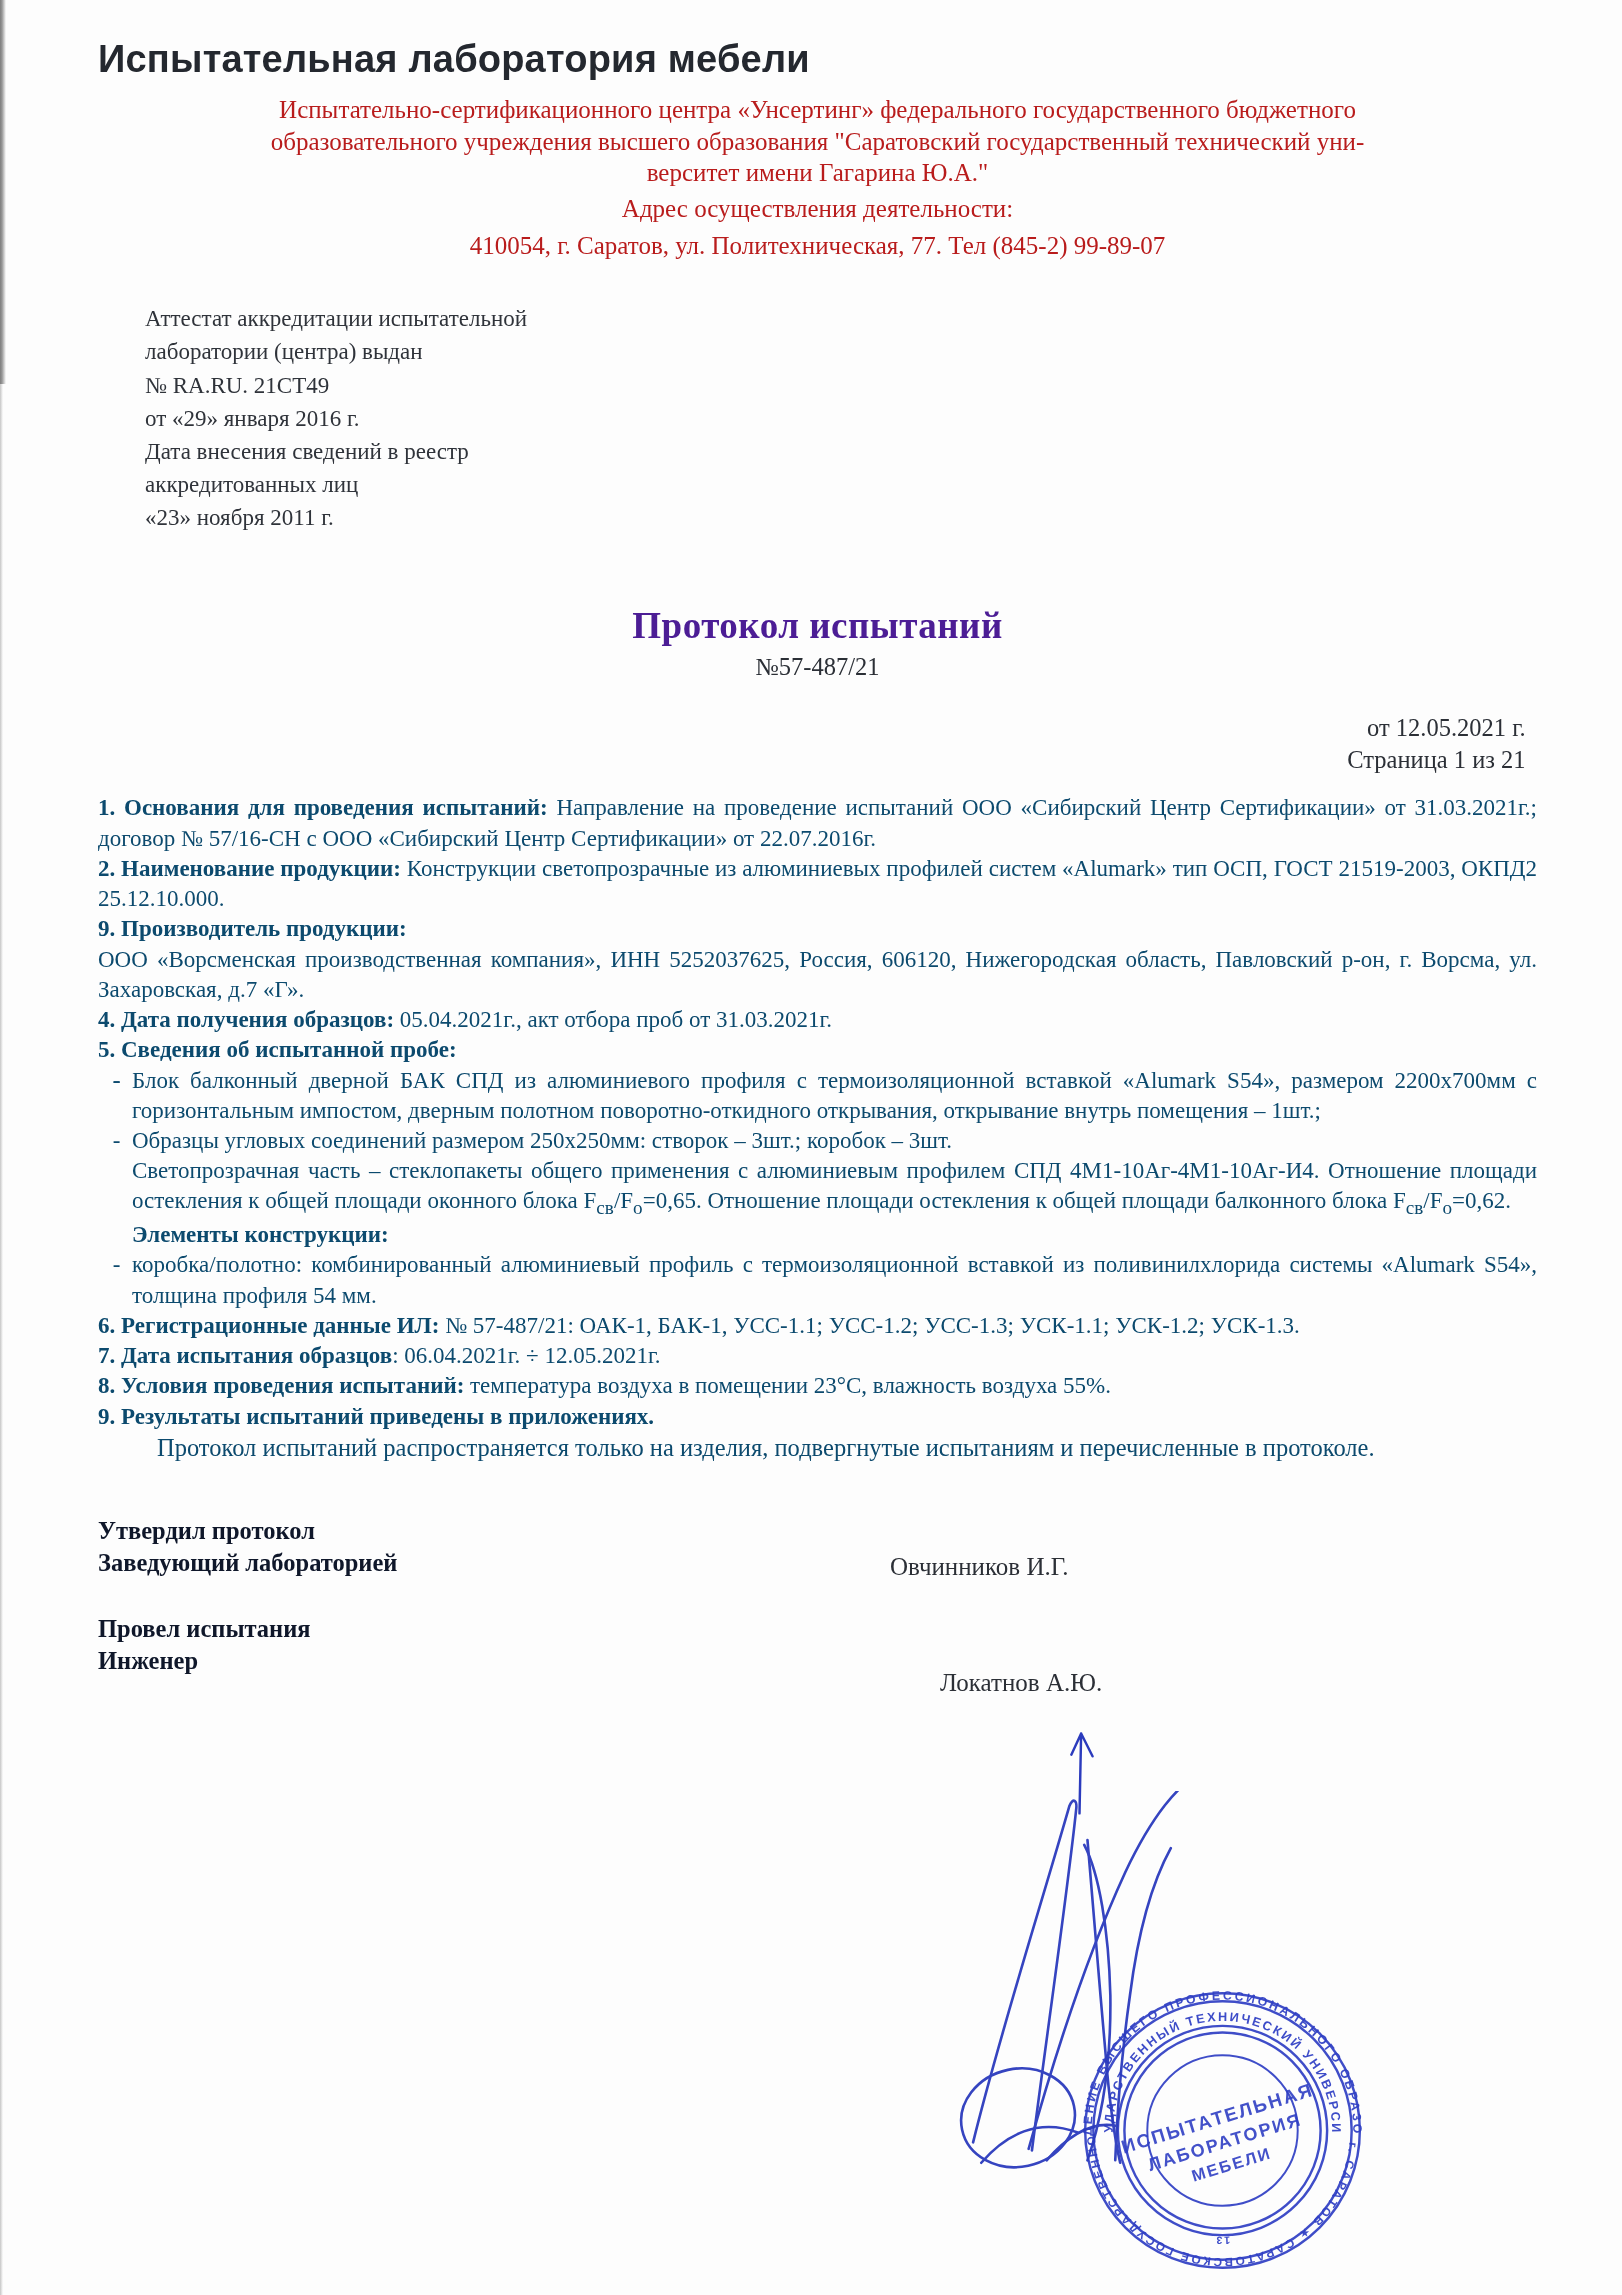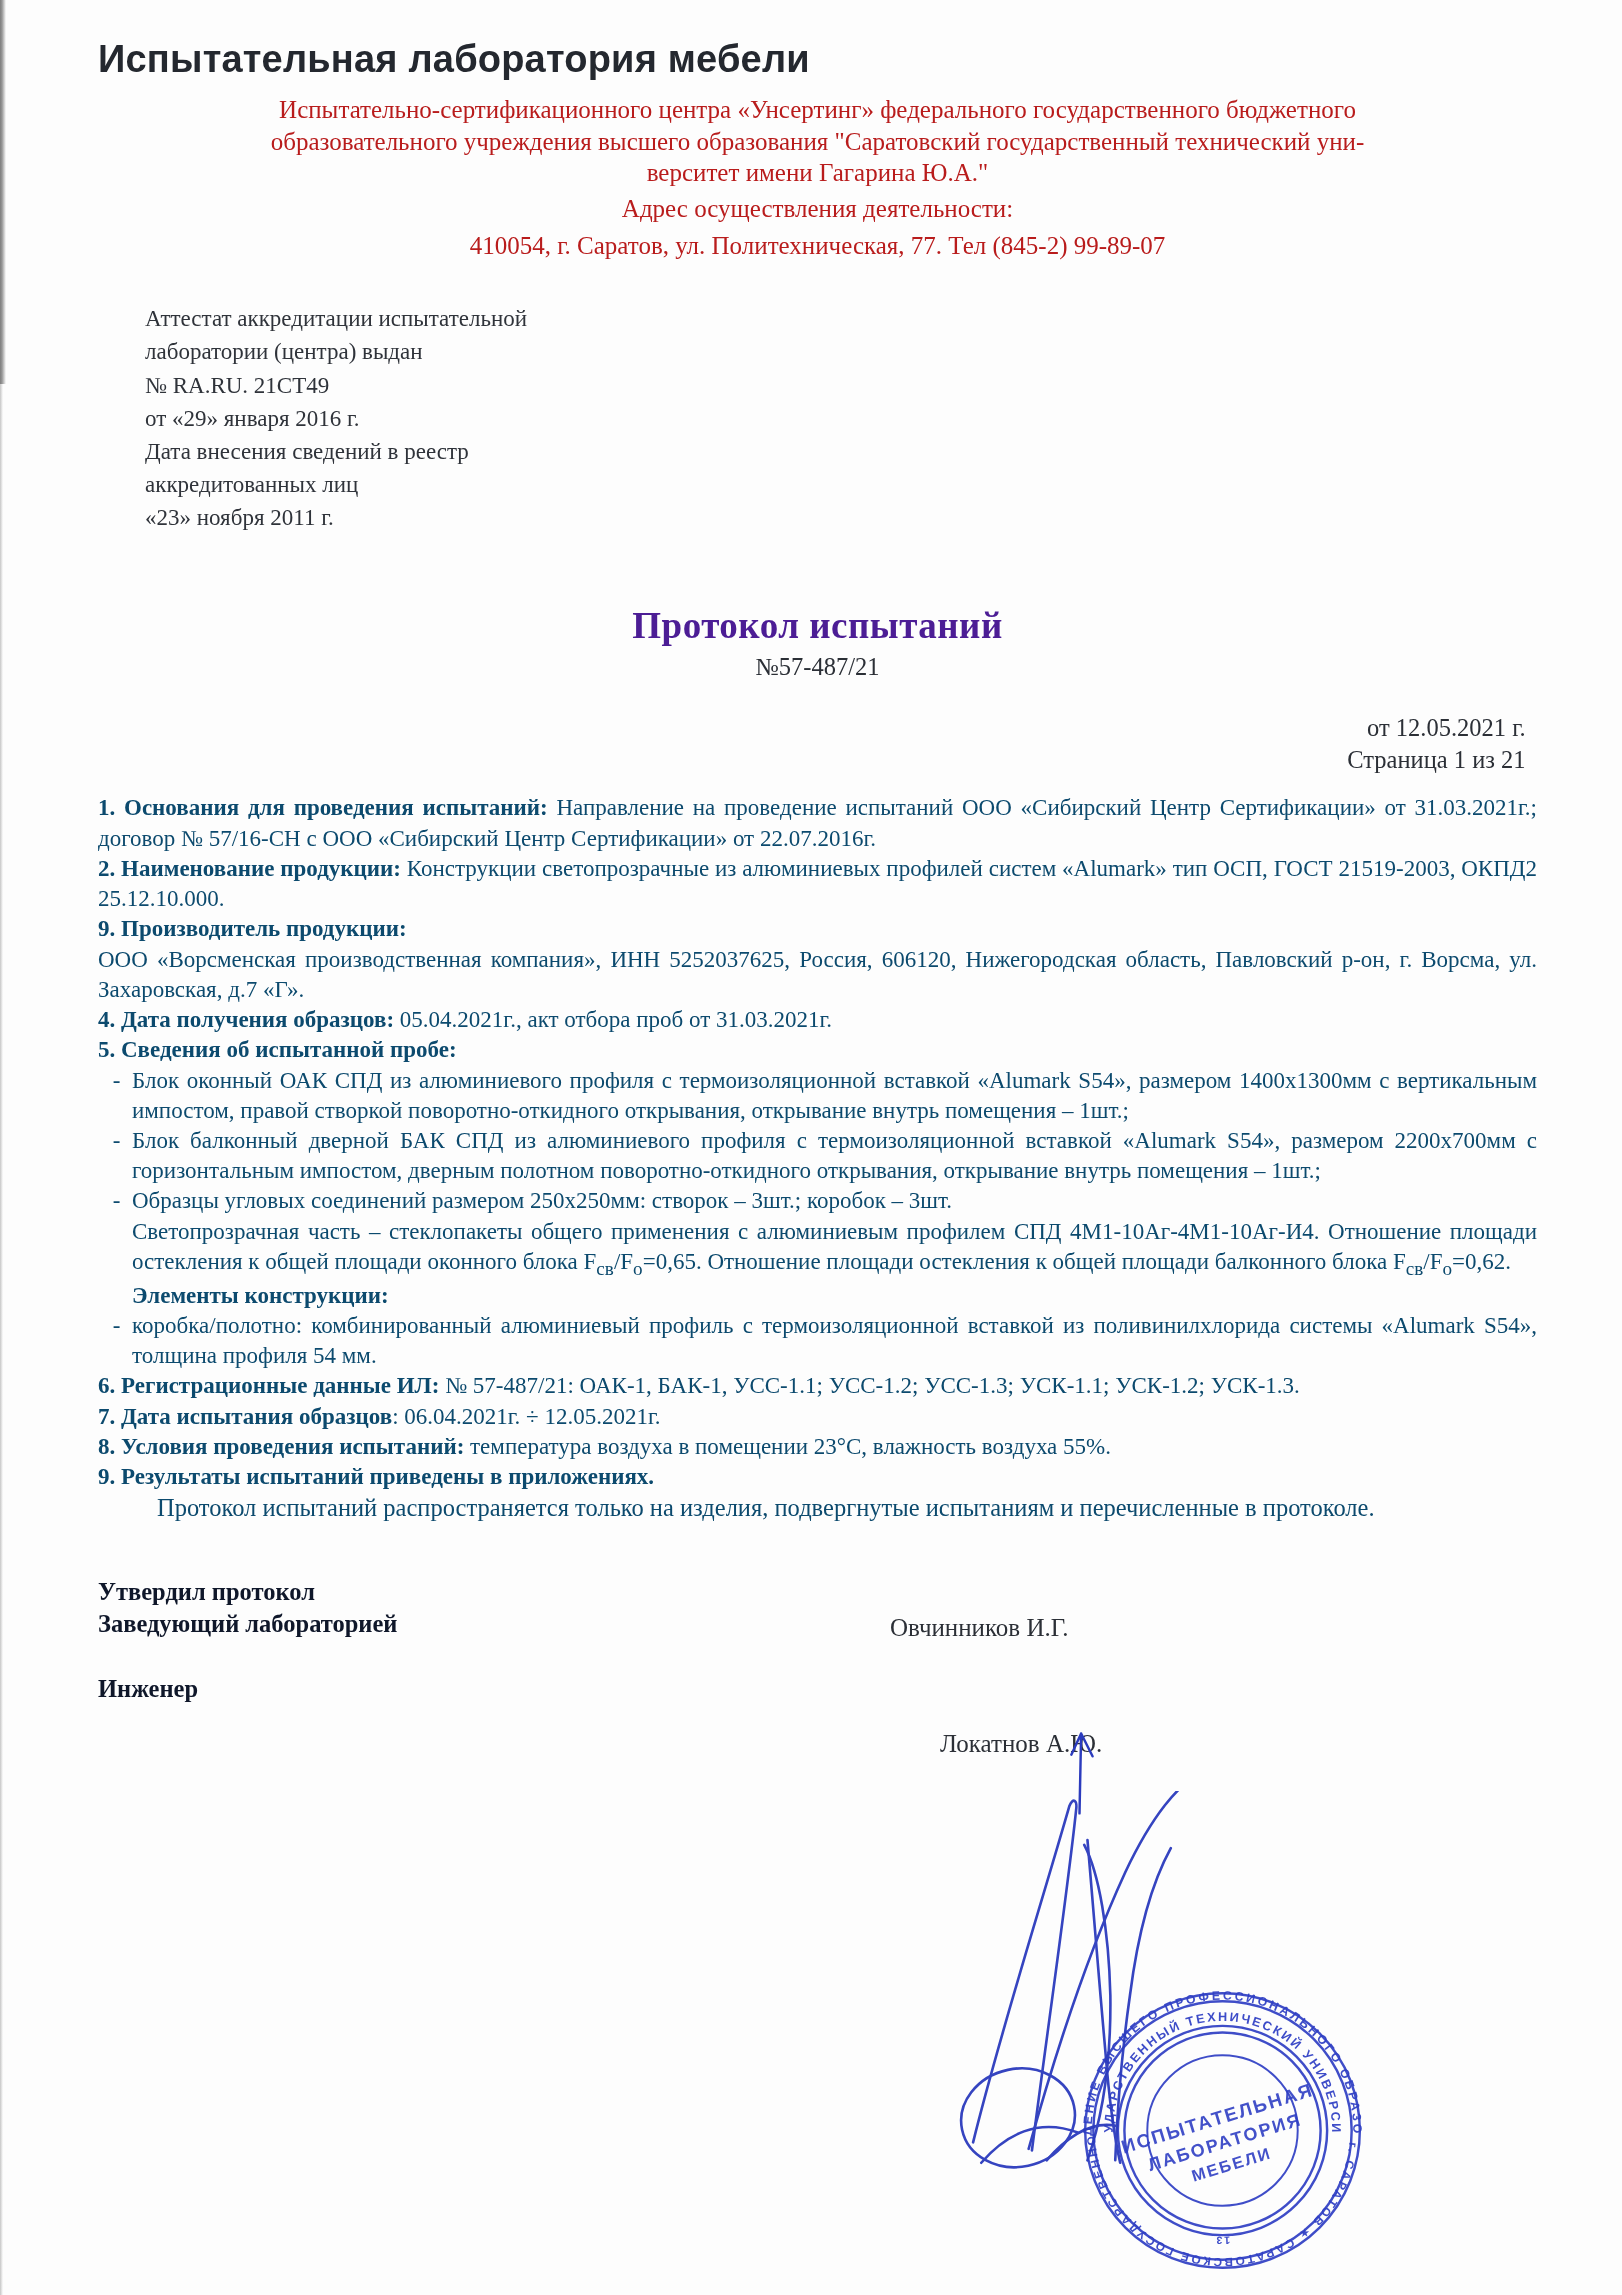--- a/index.html
+++ b/index.html
@@ -203,21 +203,21 @@
       <p><b>2. Наименование продукции:</b><span> Конструкции светопрозрачные из алюминиевых профилей систем «Alumark» тип ОСП, ГОСТ 21519-2003, ОКПД2 25.12.10.000.</span></p>
 
       <p><b>9. Производитель продукции:</b></p>
       <p>ООО «Ворсменская производственная компания», ИНН 5252037625, Россия, 606120, Нижегородская область, Павловский р-он, г. Ворсма, ул. Захаровская, д.7 «Г».</p>
 
       <p><b>4. Дата получения образцов:</b><span> 05.04.2021г., акт отбора проб от 31.03.2021г.</span></p>
 
       <p><b>5. Сведения об испытанной пробе:</b></p>
 
       <ul class="bullets">
-        <li><span class="dash">-</span><span>Блок оконный ОАК СПД из алюминиевого профиля с термоизоляционной вставкой «Alumark S54», размером 1400х1300мм с вертикальным импостом, правой створкой поворотно-откидного открывания, открывание внутрь помещения – 1шт.;</span></li>
+        <li><span class="dash">-</span></li>
         <li><span class="dash">-</span><span>Блок балконный дверной БАК СПД из алюминиевого профиля с термоизоляционной вставкой «Alumark S54», размером 2200х700мм с горизонтальным импостом, дверным полотном поворотно-откидного открывания, открывание внутрь помещения – 1шт.;</span></li>
         <li><span class="dash">-</span><span>Образцы угловых соединений размером 250х250мм: створок – 3шт.; коробок – 3шт.</span></li>
       </ul>
 
       <p class="plain-ind"><span>Светопрозрачная часть – стеклопакеты общего применения с алюминиевым профилем СПД 4М1-10Аг-4М1-10Аг-И4. Отношение площади остекления к общей площади оконного блока F</span><sub>св</sub><span>/F</span><sub>о</sub><span>=0,65. Отношение площади остекления к общей площади балконного блока F</span><sub>св</sub><span>/F</span><sub>о</sub><span>=0,62.</span></p>
 
       <p class="sub-head">Элементы конструкции:</p>
 
       <ul class="bullets">
         <li><span class="dash">-</span><span>коробка/полотно: комбинированный алюминиевый профиль с термоизоляционной вставкой из поливинилхлорида системы «Alumark S54», толщина профиля 54 мм.</span></li>
@@ -231,20 +231,21 @@
 
       <p><b>9.  Результаты испытаний приведены в приложениях.</b></p>
 
       <p class="closing">Протокол  испытаний  распространяется  только  на  изделия,  подвергнутые  испытаниям  и  перечисленные  в протоколе.</p>
     </div>
 
     <div class="sign-area">
       <div class="sign-row">Утвердил протокол</div>
       <div class="sign-row">Заведующий лабораторией</div>
       <div class="sign-gap"></div>
+      <div class="sign-row">Провел испытания</div>
       <div class="sign-row">Инженер</div>
 
       <div class="name-right name-овч">Овчинников И.Г.</div>
       <div class="name-right name-лок">Локатнов А.Ю.</div>
     </div>
 
   </div>
 
   <svg class="ink" id="stamp" viewBox="0 0 400 400">
     <defs>

